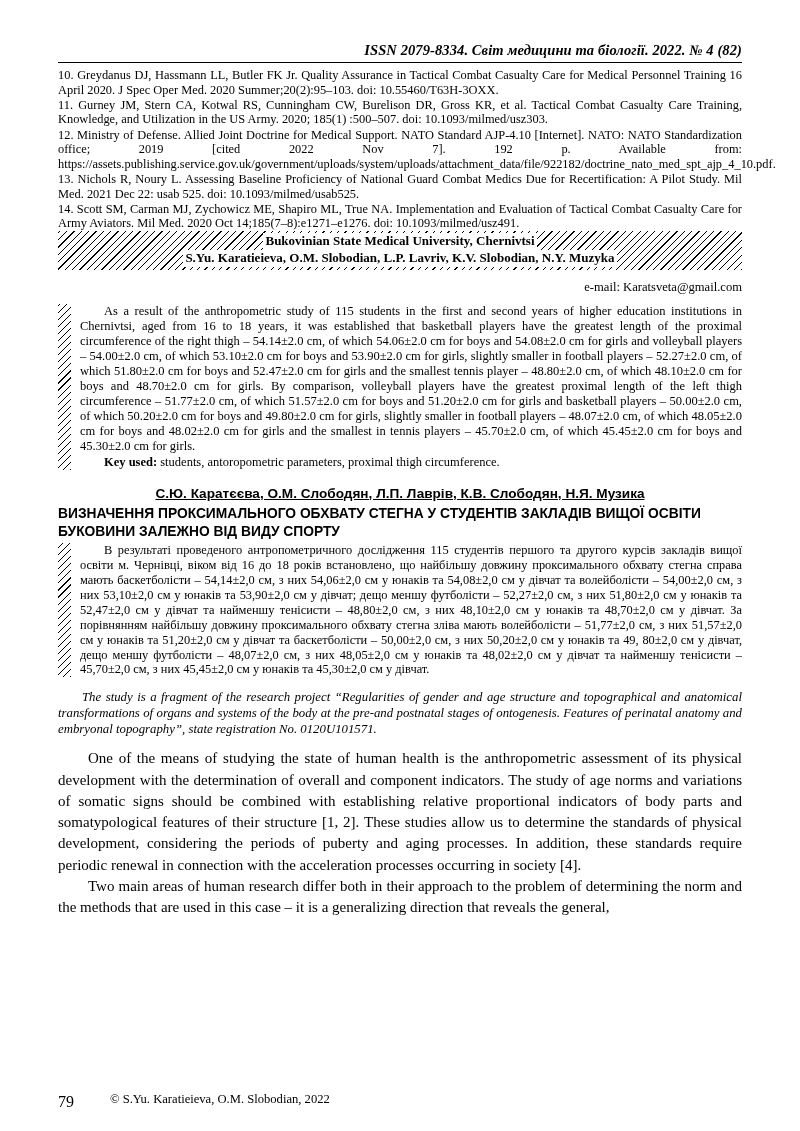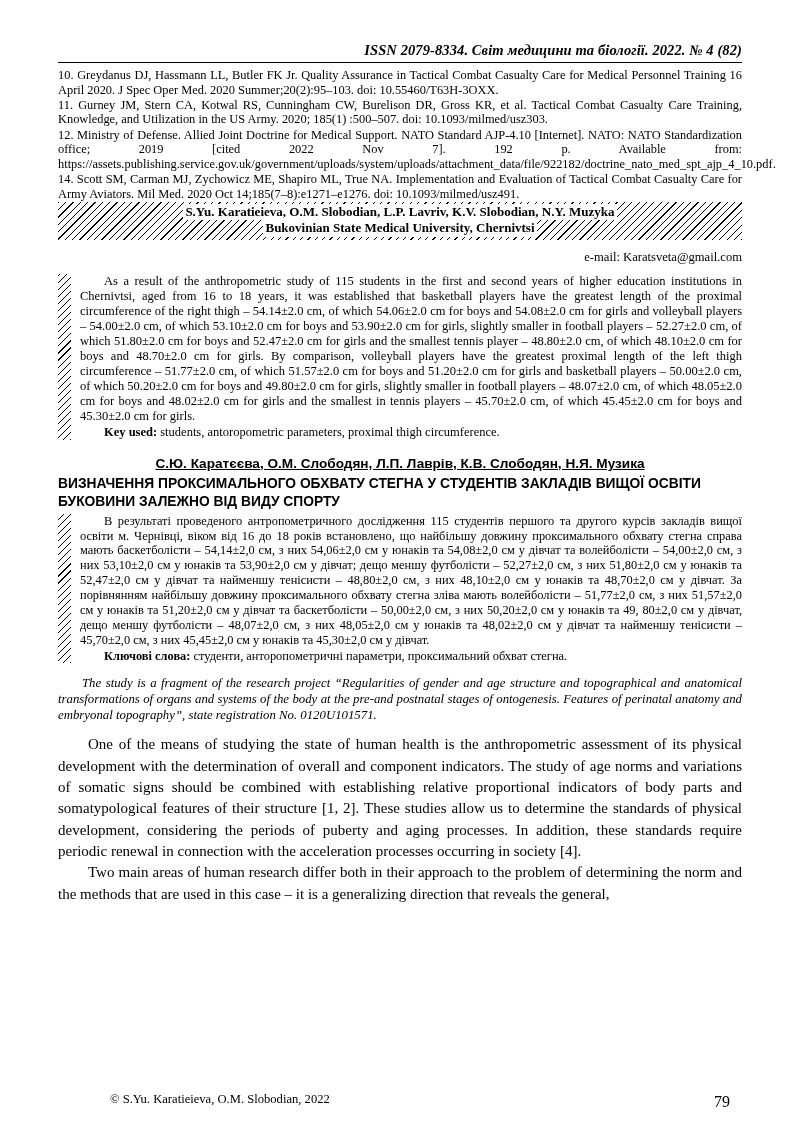--- a/index.html
+++ b/index.html
@@ -186,46 +186,47 @@
     position: absolute;
     left: 52px;
     bottom: 2px;
     font-size: 12.6px;
   }
   .pagenum {
     position: absolute;
     left: 0;
     right: 12px;
     bottom: -2px;
-    text-align: right;
+    text-align: left;
     font-size: 16px;
   }
 </style>
 </head>
 <body>
 
 <div class="page">
 
   <div class="content">
 
     <div class="header">ISSN 2079-8334. Світ медицини та біології. 2022. № 4 (82)</div>
     <div class="rule"></div>
 
     <div class="refs">
       <p>10. Greydanus DJ, Hassmann LL, Butler FK Jr. Quality Assurance in Tactical Combat Casualty Care for Medical Personnel Training 16 April 2020. J Spec Oper Med. 2020 Summer;20(2):95–103. doi: 10.55460/T63H-3OXX.</p>
       <p>11. Gurney JM, Stern CA, Kotwal RS, Cunningham CW, Burelison DR, Gross KR, et al. Tactical Combat Casualty Care Training, Knowledge, and Utilization in the US Army. 2020; 185(1) :500–507. doi: 10.1093/milmed/usz303.</p>
       <p>12. Ministry of Defense. Allied Joint Doctrine for Medical Support. NATO Standard AJP-4.10 [Internet]. NATO: NATO Standardization office; 2019 [cited 2022 Nov 7]. 192 p. Available from: https://assets.publishing.service.gov.uk/government/uploads/system/uploads/attachment_data/file/922182/doctrine_nato_med_spt_ajp_4_10.pdf.</p>
+      <p>13. Nichols R, Noury L. Assessing Baseline Proficiency of National Guard Combat Medics Due for Recertification: A Pilot Study. Mil Med. 2021 Dec 22: usab 525. doi: 10.1093/milmed/usab525.</p>
       <p>14. Scott SM, Carman MJ, Zychowicz ME, Shapiro ML, True NA. Implementation and Evaluation of Tactical Combat Casualty Care for Army Aviators. Mil Med. 2020 Oct 14;185(7–8):e1271–e1276. doi: 10.1093/milmed/usz491.</p>
     </div>
 
 
 
     <div class="hatch-band">
+      <div><span class="line">Bukovinian State Medical University, Chernivtsi</span></div>
       <div><span class="line">S.Yu. Karatieieva, O.M. Slobodian, L.P. Lavriv, K.V. Slobodian, N.Y. Muzyka</span></div>
-      <div><span class="line">Bukovinian State Medical University, Chernivtsi</span></div>
     </div>
 
 
     <div class="email">e-mail: Karatsveta@gmail.com</div>
 
     <div class="abstract-wrap">
       <div class="side-hatch"></div>
       <div class="abstract">
         <p>As a result of the anthropometric study of 115 students in the first and second years of higher education institutions in Chernivtsi, aged from 16 to 18 years, it was established that basketball players have the greatest length of the proximal circumference of the right thigh – 54.14±2.0 cm, of which 54.06±2.0 cm for boys and 54.08±2.0 cm for girls and volleyball players – 54.00±2.0 cm, of which 53.10±2.0 cm for boys and 53.90±2.0 cm for girls, slightly smaller in football players – 52.27±2.0 cm, of which 51.80±2.0 cm for boys and 52.47±2.0 cm for girls and the smallest tennis player – 48.80±2.0 cm, of which 48.10±2.0 cm for boys and 48.70±2.0 cm for girls. By comparison, volleyball players have the greatest proximal length of the left thigh circumference – 51.77±2.0 cm, of which 51.57±2.0 cm for boys and 51.20±2.0 cm for girls and basketball players – 50.00±2.0 cm, of which 50.20±2.0 cm for boys and 49.80±2.0 cm for girls, slightly smaller in football players – 48.07±2.0 cm, of which 48.05±2.0 cm for boys and 48.02±2.0 cm for girls and the smallest in tennis players – 45.70±2.0 cm, of which 45.45±2.0 cm for boys and 45.30±2.0 cm for girls.</p>
       </div>
@@ -236,24 +237,20 @@
     </div>
 
     <div class="authors-ua">С.Ю. Каратєєва, О.М. Слободян, Л.П. Лаврів, К.В. Слободян, Н.Я. Музика</div>
     <div class="title-ua">ВИЗНАЧЕННЯ ПРОКСИМАЛЬНОГО ОБХВАТУ СТЕГНА У СТУДЕНТІВ ЗАКЛАДІВ ВИЩОЇ ОСВІТИ БУКОВИНИ ЗАЛЕЖНО ВІД ВИДУ СПОРТУ</div>
 
     <div class="abstract-wrap">
       <div class="side-hatch"></div>
       <div class="abstract-ua">
         <p>В результаті проведеного антропометричного дослідження 115 студентів першого та другого курсів закладів вищої освіти м. Чернівці, віком від 16 до 18 років встановлено, що найбільшу довжину проксимального обхвату стегна справа мають баскетболісти – 54,14±2,0 см, з них 54,06±2,0 см у юнаків та 54,08±2,0 см у дівчат та волейболісти – 54,00±2,0 см, з них 53,10±2,0 см у юнаків та 53,90±2,0 см у дівчат; дещо меншу футболісти – 52,27±2,0 см, з них 51,80±2,0 см у юнаків та 52,47±2,0 см у дівчат та найменшу тенісисти – 48,80±2,0 см, з них 48,10±2,0 см у юнаків та 48,70±2,0 см у дівчат. За порівнянням найбільшу довжину проксимального обхвату стегна зліва мають волейболісти – 51,77±2,0 см, з них 51,57±2,0 см у юнаків та 51,20±2,0 см у дівчат та баскетболісти – 50,00±2,0 см, з них 50,20±2,0 см у юнаків та 49, 80±2,0 см у дівчат, дещо меншу футболісти – 48,07±2,0 см, з них 48,05±2,0 см у юнаків та 48,02±2,0 см у дівчат та найменшу тенісисти – 45,70±2,0 см, з них 45,45±2,0 см у юнаків та 45,30±2,0 см у дівчат.</p>
       </div>
-      <div class="keywords-ua">
-        <b>Ключові слова:</b>
-        <span>студенти, анторопометричні параметри, проксимальний обхват стегна.</span>
-      </div>
     </div>
 
     <div class="fragment">The study is a fragment of the research project “Regularities of gender and age structure and topographical and anatomical transformations of organs and systems of the body at the pre-and postnatal stages of ontogenesis. Features of perinatal anatomy and embryonal topography”, state registration No. 0120U101571.</div>
 
     <div class="body-text">
       <p>One of the means of studying the state of human health is the anthropometric assessment of its physical development with the determination of overall and component indicators. The study of age norms and variations of somatic signs should be combined with establishing relative proportional indicators of body parts and somatypological features of their structure [1, 2]. These studies allow us to determine the standards of physical development, considering the periods of puberty and aging processes. In addition, these standards require periodic renewal in connection with the acceleration processes occurring in society [4].</p>
       <p>Two main areas of human research differ both in their approach to the problem of determining the norm and the methods that are used in this case – it is a generalizing direction that reveals the general,</p>
     </div>
 
   </div>

